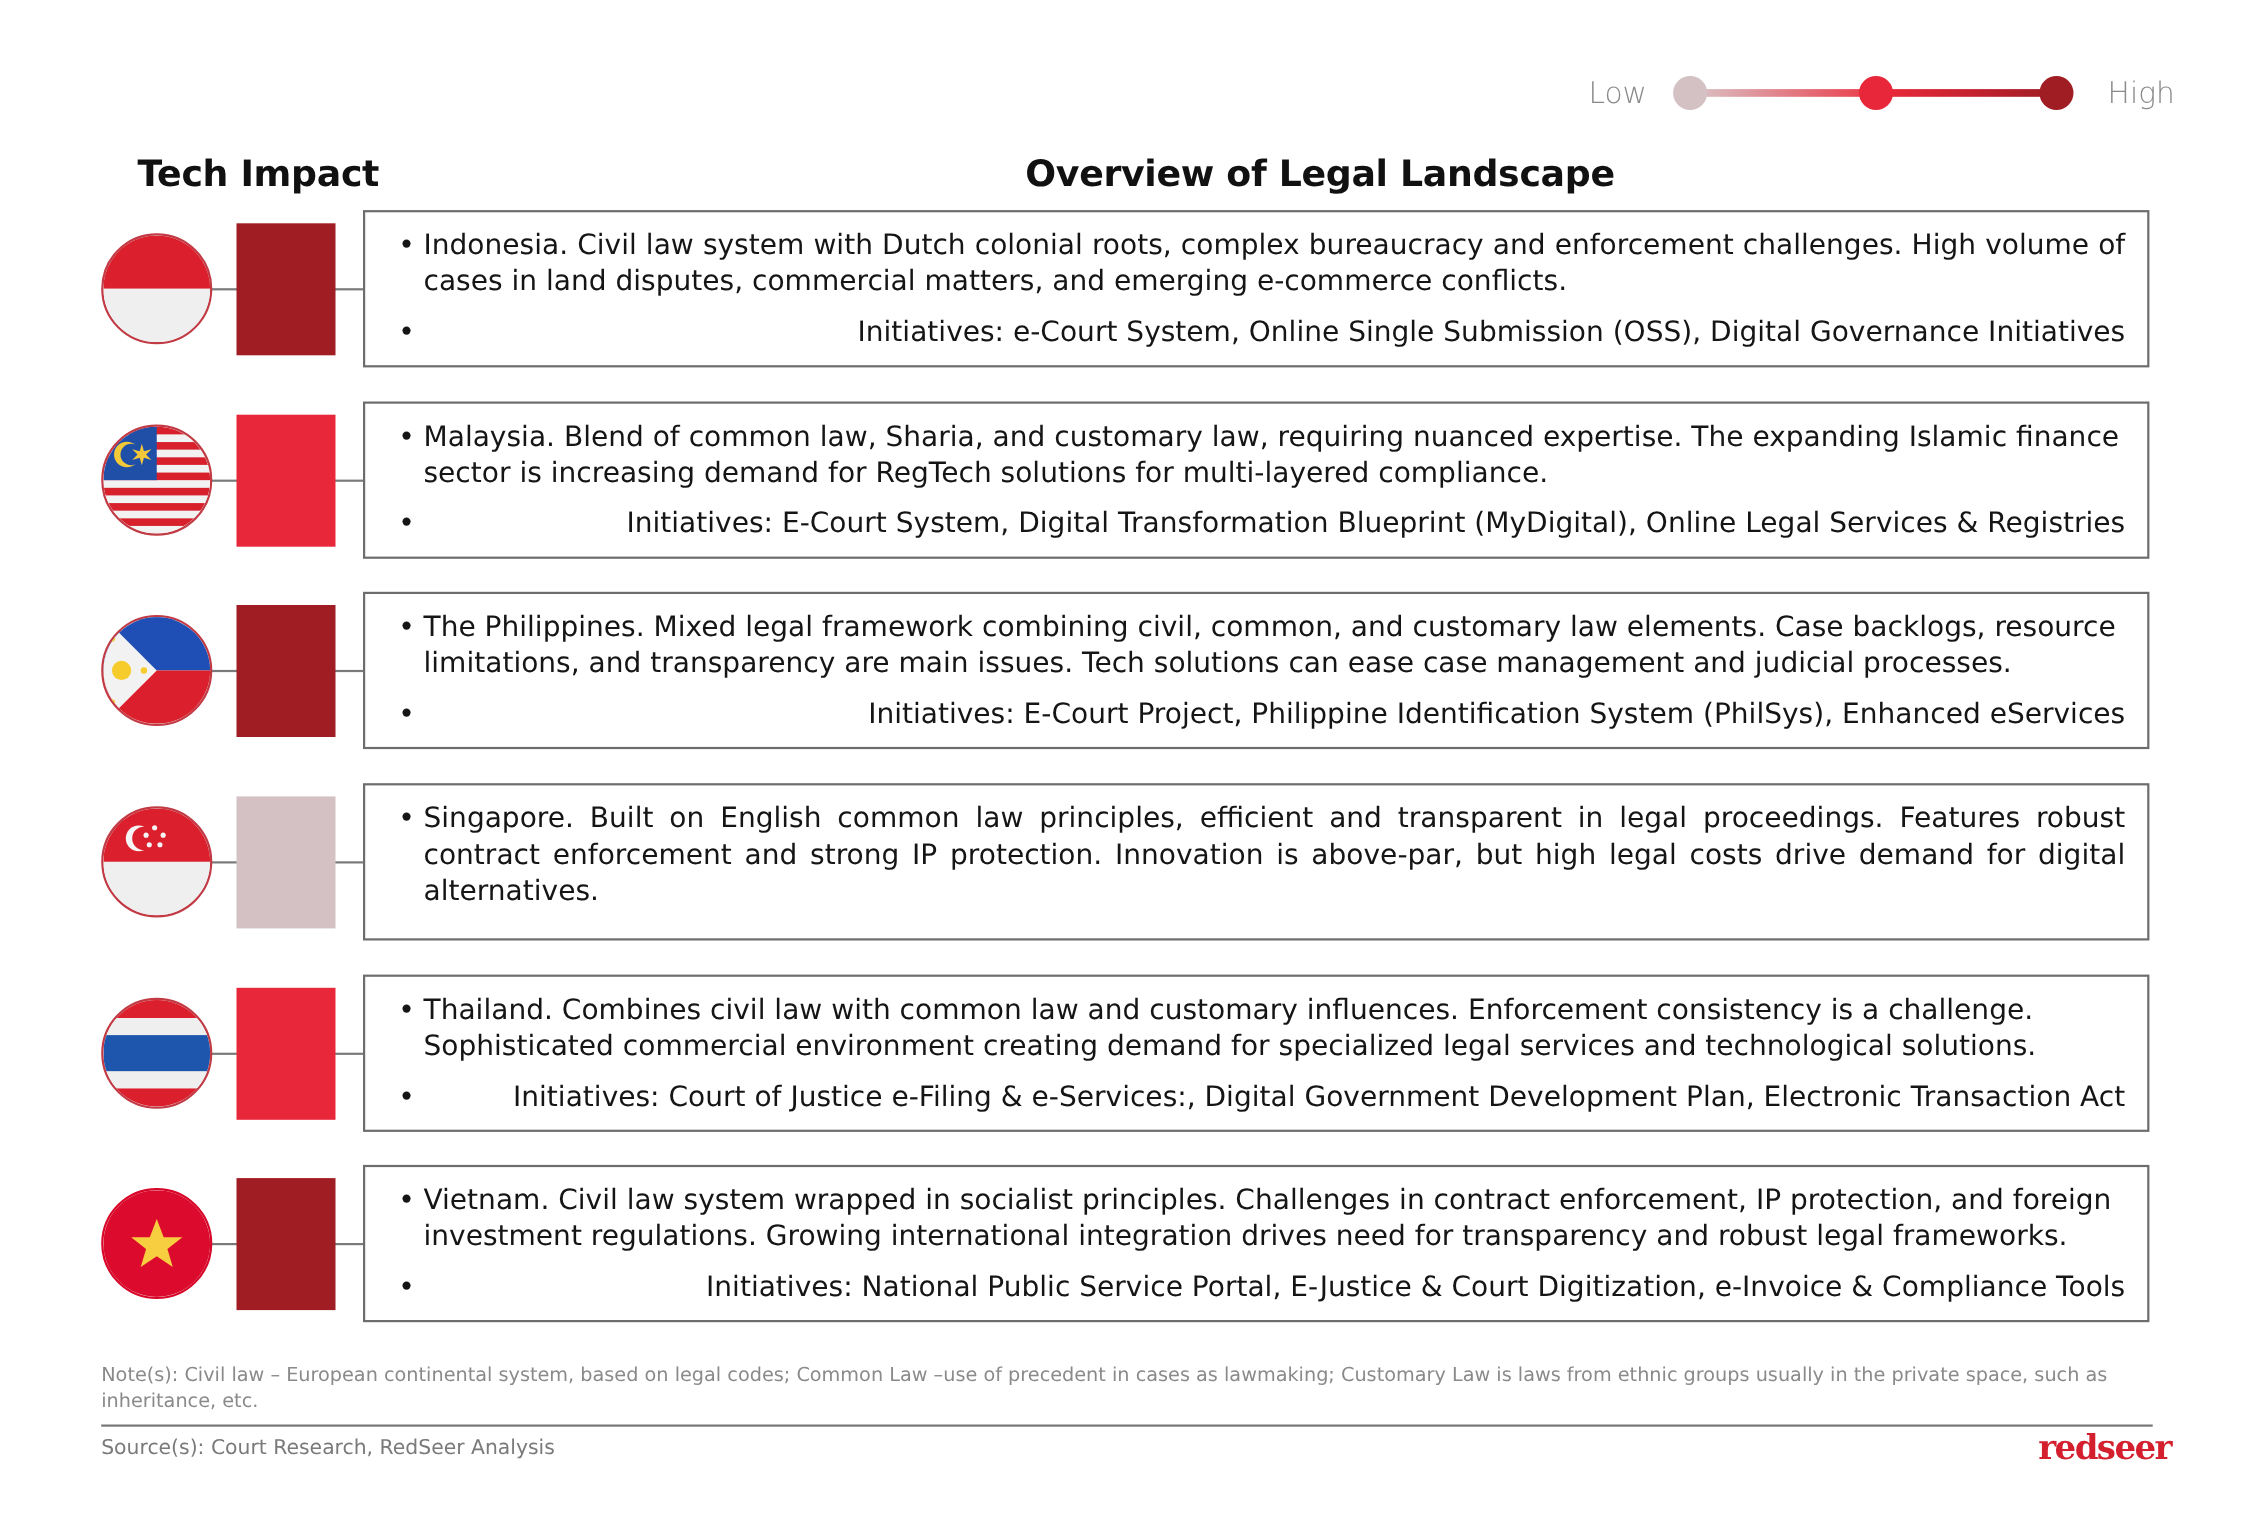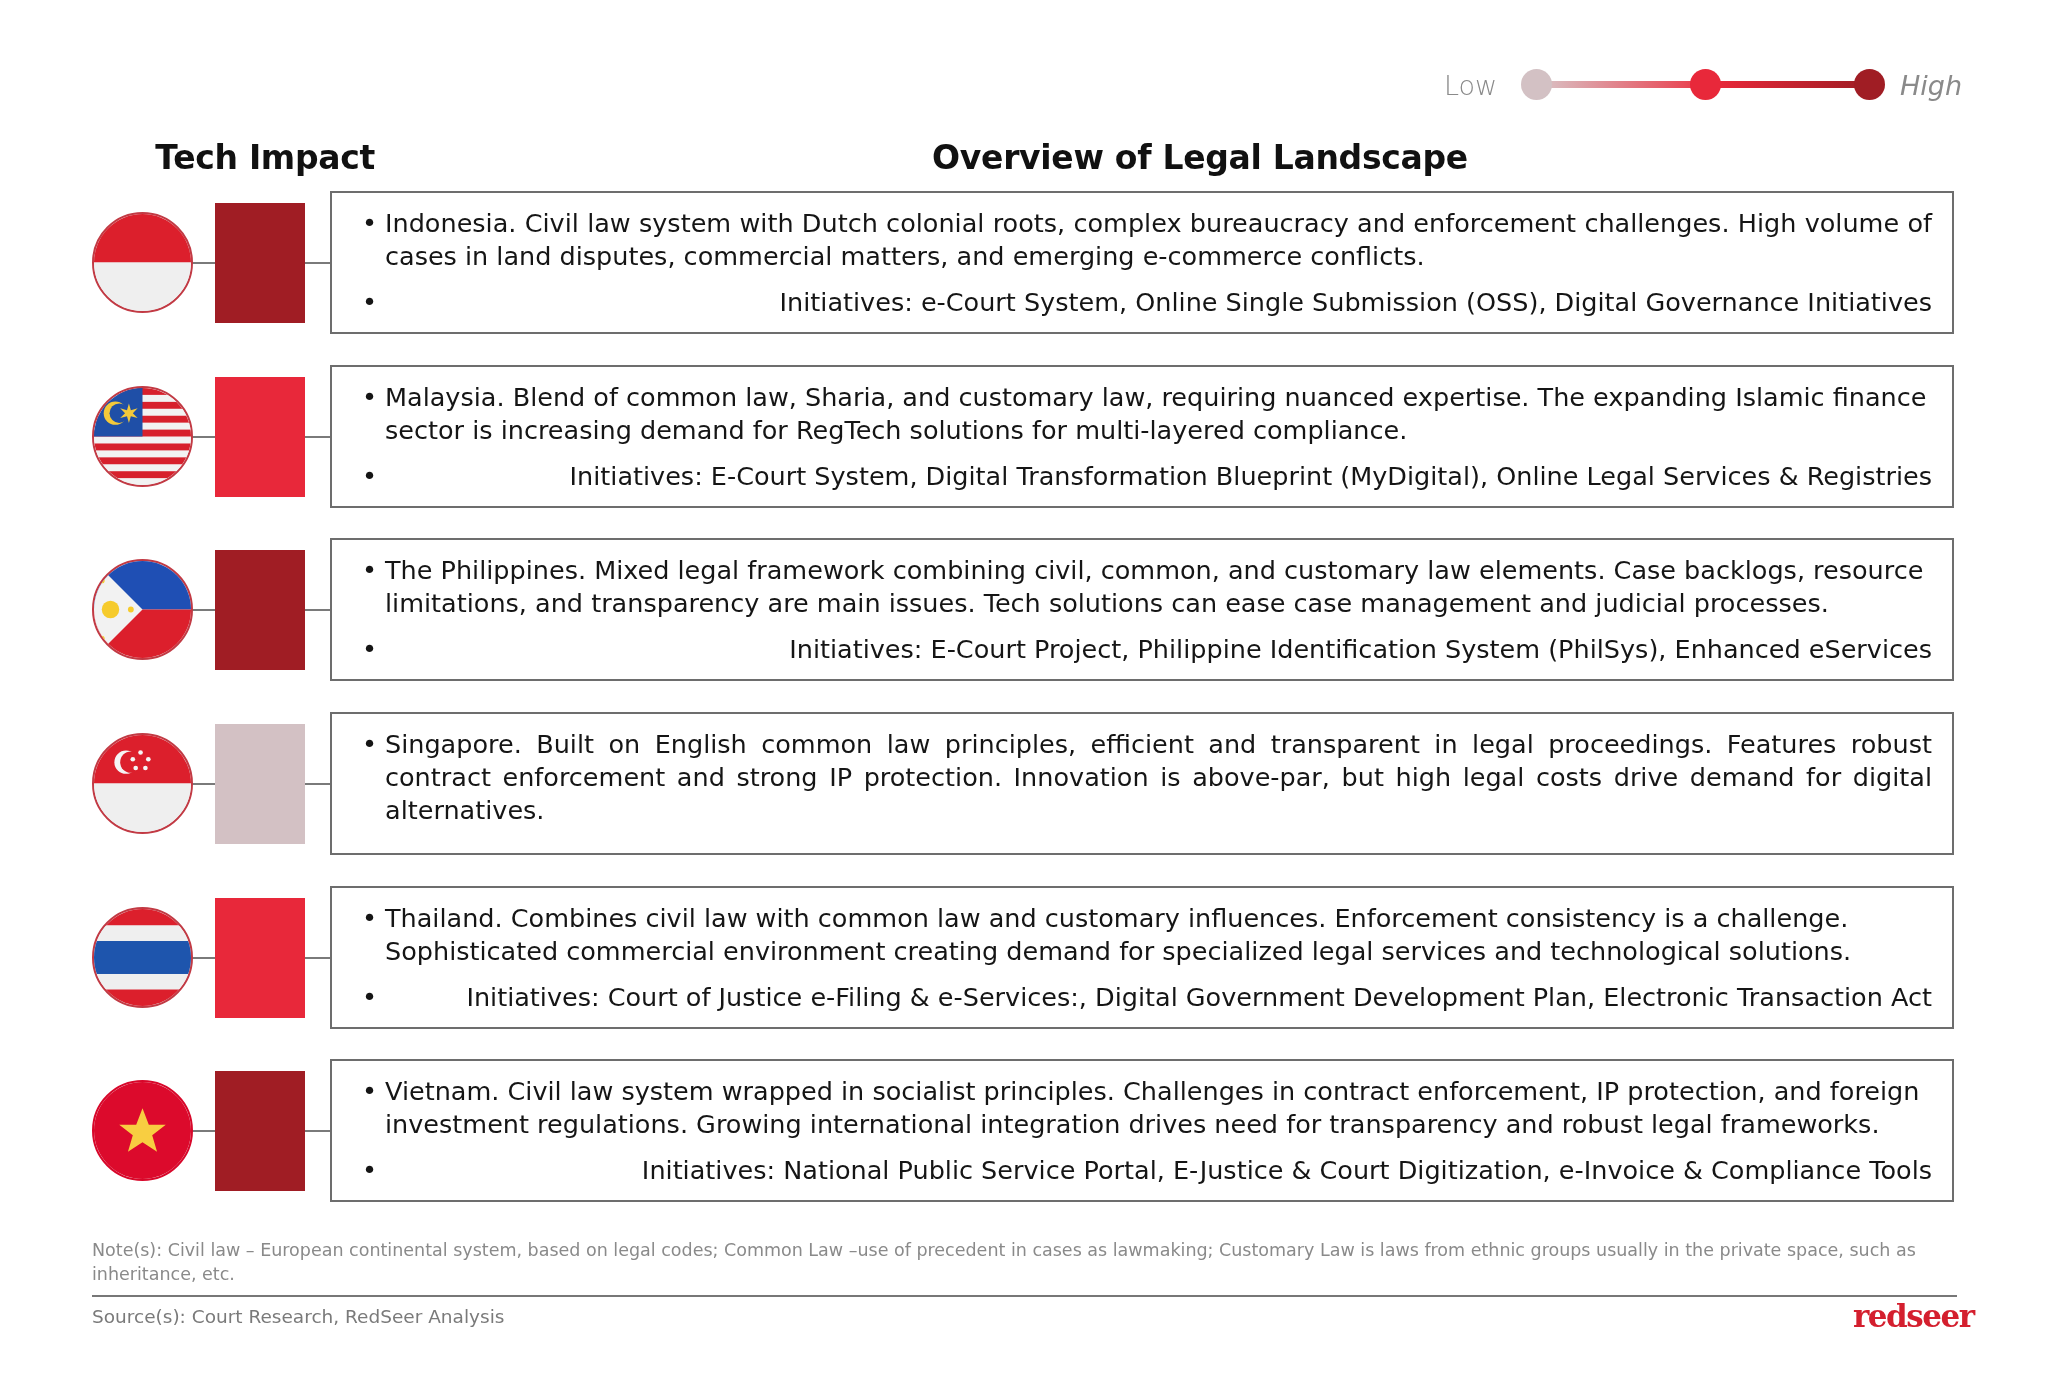--- a/index.html
+++ b/index.html
@@ -1,30 +1,30 @@
 <!DOCTYPE html>
 <html><head>
 <meta charset="utf-8">
 <style>
   html, body { margin: 0; padding: 0; background: #ffffff; }
   body { width: 2048px; height: 1389px; position: relative; overflow: hidden;
          font-family: "DejaVu Sans", sans-serif; color: #111; }
   .legend { position: absolute; top: 62px; left: 1430px; width: 540px; height: 44px; }
   .legend .lbl { position: absolute; top: 8px; font-size: 27px; color: #8a8a8a; font-weight: 300; }
   .legend .low { left: 14px; }
-  .legend .high { left: 470px; font-style: italic; }
+  .legend .high { left: 486px; }
   .legend .track { position: absolute; left: 105px; top: 19px; width: 332px; height: 7px;
                    background: linear-gradient(to right, #d9c6c9 0%, #e84b58 45%, #e8283a 55%, #a01d24 100%); }
   .legend .dot { position: absolute; top: 7px; width: 31px; height: 31px; border-radius: 50%; }
   .legend .d1 { left: 91px; background: #d3c1c4; }
   .legend .d2 { left: 260px; background: #e8283a; }
   .legend .d3 { left: 424px; background: #a01d24; }
 
   .hdr { position: absolute; top: 138px; font-size: 33px; font-weight: bold; color: #111; letter-spacing: -0.3px; }
-  .hdr-impact { left: 125px; width: 250px; text-align: right; }
+  .hdr-impact { left: 125px; width: 250px; }
   .hdr-overview { left: 900px; width: 600px; text-align: center; }
 
   .row { position: absolute; left: 0; width: 2048px; height: 145px; }
   .connector { position: absolute; left: 160px; width: 170px; top: 71px; height: 2px; background: #7a7a7a; }
   .flag { position: absolute; left: 92px; top: 21px; width: 101px; height: 101px; border-radius: 50%;
           overflow: hidden; border: 2px solid #c23a44; box-sizing: border-box; background: #eee; }
   .flag svg { width: 100%; height: 100%; display: block; }
   .impact { position: absolute; left: 215px; top: 12px; width: 90px; height: 120px; }
   .box { position: absolute; left: 330px; top: 0; width: 1624px; height: 143px; box-sizing: border-box;
          border: 2px solid #6d6d6d; background: #fff; padding: 14px 20px 0 30px; }

